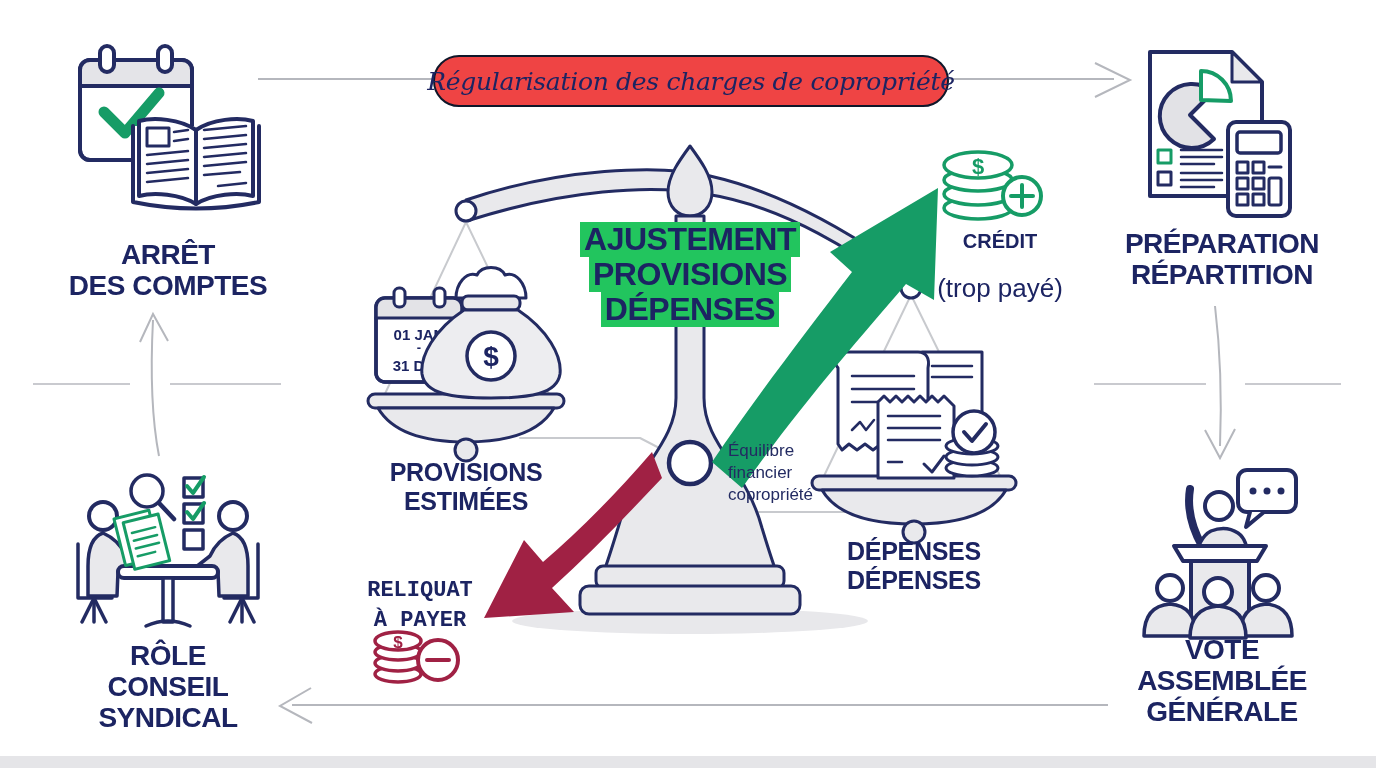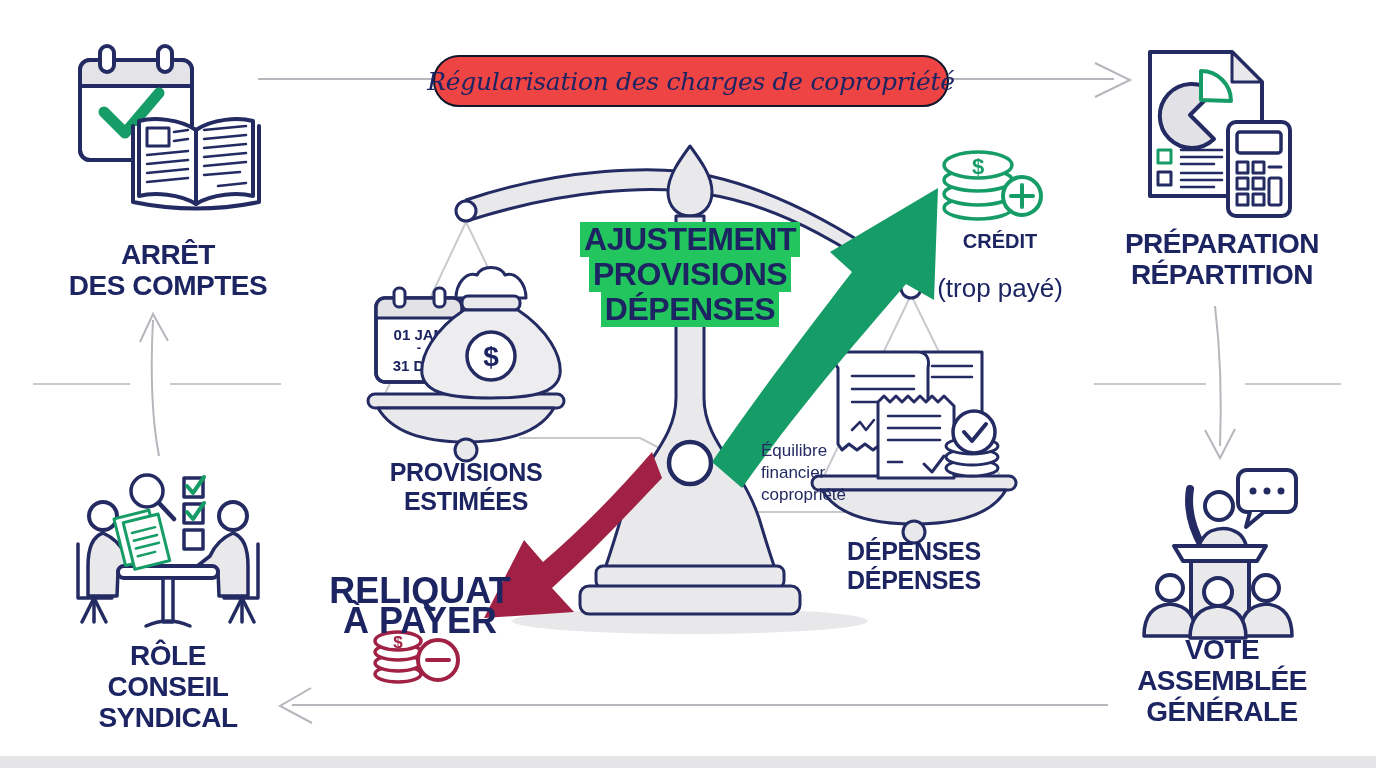--- a/index.html
+++ b/index.html
@@ -6,21 +6,21 @@
   .stage{position:relative;width:1376px;height:768px;background:#ffffff;overflow:hidden;
          font-family:"Liberation Sans",sans-serif;}
   .stage svg.layer{position:absolute;left:0;top:0;}
   .lbl{position:absolute;text-align:center;color:#1c2462;font-weight:bold;}
   .step-lbl{font-size:28px;line-height:31px;letter-spacing:-0.5px;}
   .pan-lbl{font-size:25px;line-height:29px;letter-spacing:-0.3px;}
   .title-lbl{font-size:32px;line-height:35px;letter-spacing:-0.5px;}
   .title-lbl span{background:#22c55e;padding:0 4px;display:inline-block;}
   .credit-lbl{font-size:20px;line-height:29px;}
   .credit-sub{font-size:26px;font-weight:normal;line-height:24px;margin-top:20px;}
-  .reliquat-lbl{font-size:36px;line-height:30px;}
+  .reliquat-lbl{font-size:22px;line-height:30px;font-family:Liberation Mono, monospace;}
   .annot{position:absolute;color:#232b62;font-weight:normal;font-size:17px;line-height:22px;text-align:left;}
   .banner{position:absolute;left:433px;top:55px;width:512px;height:48px;border:2px solid #0f172a;
           border-radius:26px;display:flex;align-items:center;justify-content:center;background:#ef4444;}
   .banner-text{font-family:"DejaVu Serif",serif;font-style:italic;font-size:25px;letter-spacing:-0.3px;
                color:#1c2462;white-space:nowrap;}
   .bottom-strip{position:absolute;left:0;top:756px;width:1376px;height:12px;background:#e5e5e8;}
   .svgtxt{font-family:"Liberation Sans",sans-serif;font-weight:bold;fill:#1c2462;text-anchor:middle;}
 </style>
 </head>
 <body>
@@ -318,20 +318,20 @@
 
   <div class="lbl" style="left:900px;top:227px;width:200px;">
     <div class="credit-lbl">CRÉDIT</div>
     <div class="credit-sub">(trop payé)</div>
   </div>
   <div class="lbl reliquat-lbl" style="left:320px;top:576px;width:200px;">
     <div>RELIQUAT</div>
     <div>À PAYER</div>
   </div>
 
-  <div class="annot" style="left:761px;top:440px;width:120px;">
+  <div class="annot" style="left:728px;top:440px;width:120px;">
     <div>Équilibre</div>
     <div>financier</div>
     <div>copropriété</div>
   </div>
 
   <div class="bottom-strip"></div>
 </div>
 
 </body></html>

